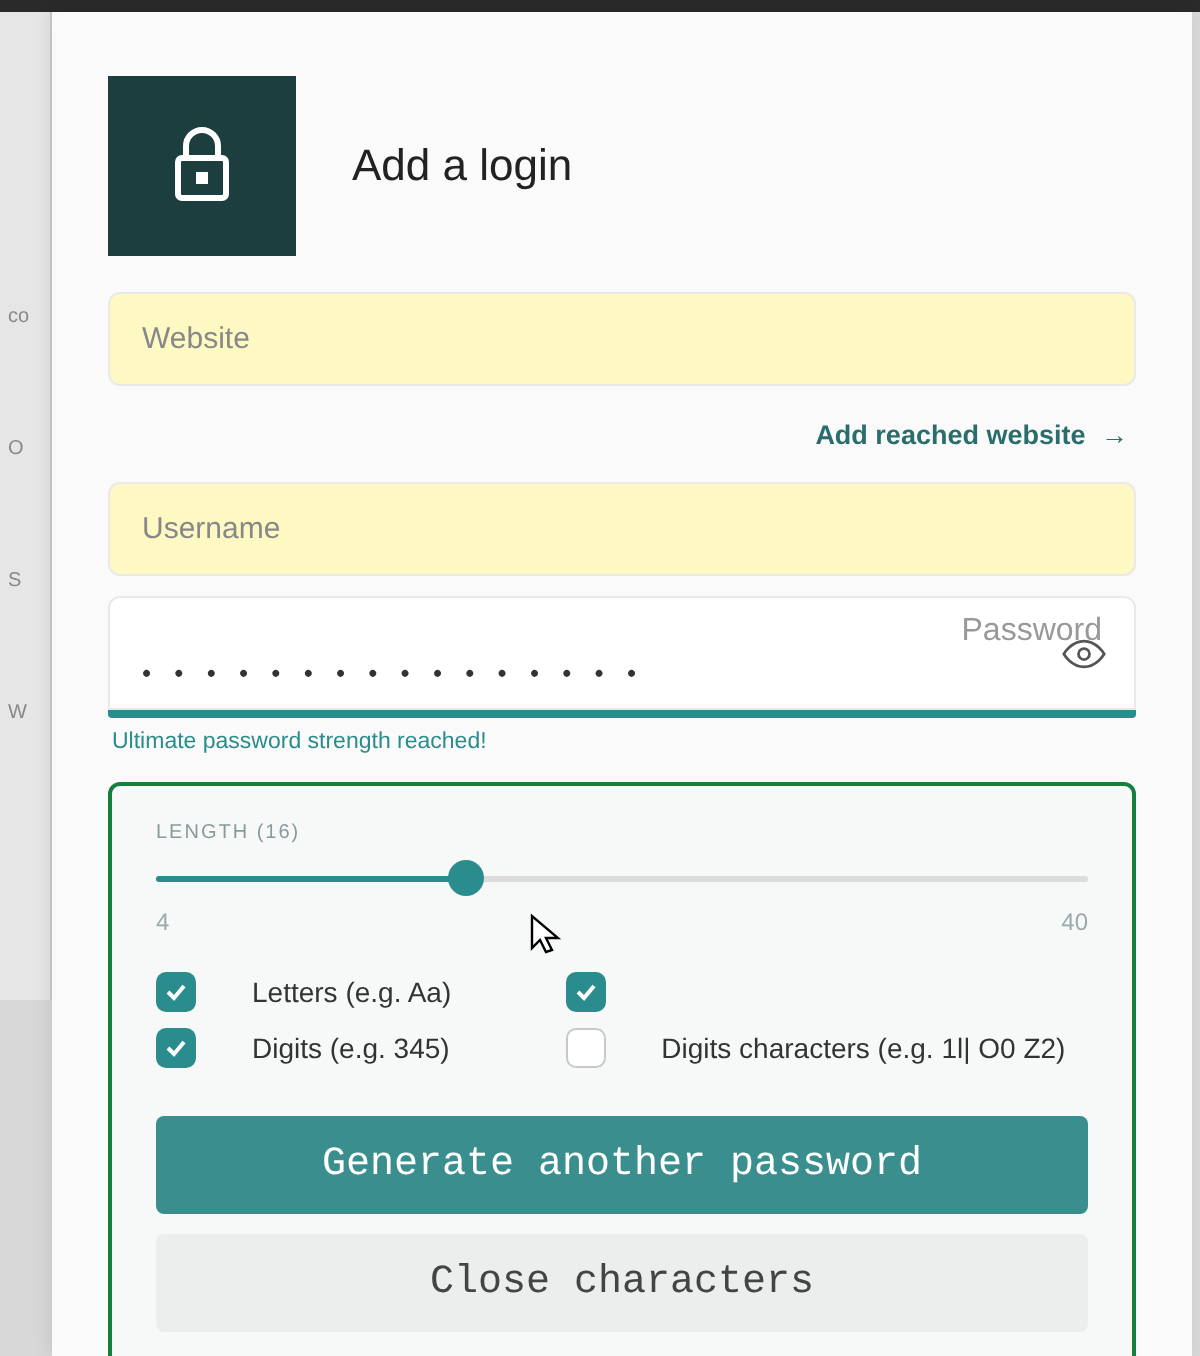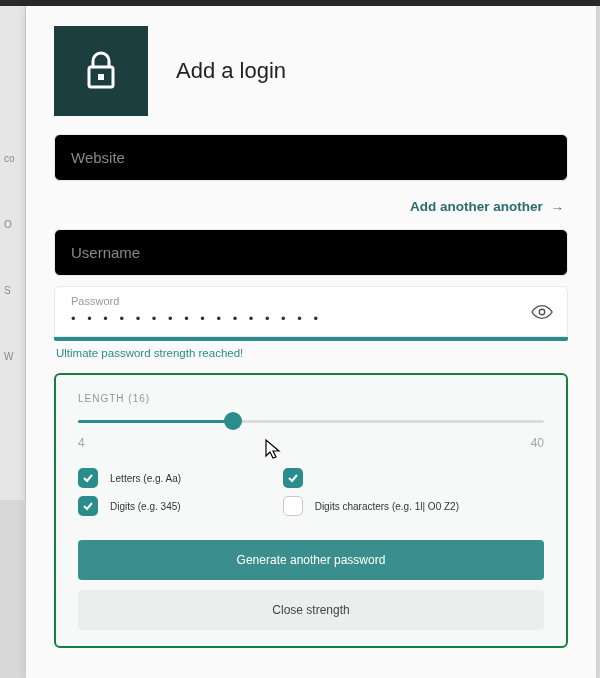--- a/index.html
+++ b/index.html
@@ -35,39 +35,39 @@
     top: 6px;
     bottom: 0;
     background: #fafafa;
     box-shadow: -2px 0 8px rgba(0,0,0,.08);
     padding: 0 28px 20px 28px;
   }
   .header-row {
     display: flex;
     align-items: center;
     gap: 28px;
-    padding-top: 20px;
+    padding-top: 32px;
     padding-bottom: 18px;
   }
   .lock-tile {
     width: 94px;
     height: 90px;
     background: #1d3e3e;
     display: flex;
     align-items: center;
     justify-content: center;
   }
   .lock-tile svg { width: 40px; height: 44px; }
   .title {
     font-size: 22px;
     font-weight: 500;
     color: #222;
   }
   .field {
-    background: #000000;
+    background: #fef9c3;
     border: 1px solid #e9e9e9;
     border-radius: 6px;
     padding: 14px 16px;
     margin-bottom: 10px;
   }
   .field-label {
     font-size: 15px;
     color: #888;
   }
   .another-row {
@@ -82,23 +82,24 @@
   }
   .another-link .arrow { margin-left: 4px; }
   .pw-field {
     background: #fff;
     border: 1px solid #e9e9e9;
     border-radius: 6px 6px 0 0;
     padding: 8px 16px 10px 16px;
     position: relative;
   }
   .pw-label {
-    font-size: 11px;
+    font-size: 16px;
     color: #999;
     margin-bottom: 4px;
+    text-align: right;
   }
   .pw-dots {
     font-size: 13px;
     letter-spacing: 4px;
     color: #333;
   }
   .eye {
     position: absolute;
     right: 14px;
     top: 50%;
@@ -171,45 +172,46 @@
   }
   .opts {
     display: grid;
     grid-template-columns: 1fr 1.4fr;
     gap: 8px 18px;
     margin: 18px 0 18px 0;
   }
   .opt {
     display: flex;
     align-items: center;
-    gap: 12px;
-    font-size: 10px;
+    gap: 28px;
+    font-size: 14px;
     color: #333;
   }
   .cb {
     width: 20px;
     height: 20px;
     border-radius: 5px;
     display: flex;
     align-items: center;
     justify-content: center;
     cursor: pointer;
     flex-shrink: 0;
   }
   .cb.checked { background: #2a8c8c; }
   .cb.unchecked { background: #fff; border: 1.5px solid #c8c8c8; }
   .cb svg { width: 12px; height: 12px; }
   .btn {
     width: 100%;
     padding: 13px 0;
     border: none;
     border-radius: 4px;
-    font-size: 12px;
+    font-size: 20px;
     cursor: pointer;
     margin-top: 6px;
+    font-family: Liberation Mono, monospace;
   }
   .btn-primary { background: #3a8e8e; color: #fff; }
   .btn-secondary { background: #eceeee; color: #444; margin-top: 10px; }
 </style>
 </head>
 <body>
 
 <div class="topbar"></div>
 
 <div class="left-edge">
@@ -231,21 +233,21 @@
     </div>
     <div class="title">Add a login</div>
   </div>
 
   <div class="field">
     <div class="field-label">Website</div>
   </div>
 
   <div class="another-row">
     <span class="another-link">
-      <span>Add another another</span>
+      <span>Add reached website</span>
       <span class="arrow">→</span>
     </span>
   </div>
 
   <div class="field">
     <div class="field-label">Username</div>
   </div>
 
   <div class="pw-field">
     <div class="pw-label">Password</div>
@@ -300,16 +302,16 @@
         </div>
         <span>Digits (e.g. 345)</span>
       </div>
       <div class="opt">
         <div class="cb unchecked"></div>
         <span>Digits characters (e.g. 1l| O0 Z2)</span>
       </div>
     </div>
 
     <button class="btn btn-primary">Generate another password</button>
-    <button class="btn btn-secondary">Close strength</button>
+    <button class="btn btn-secondary">Close characters</button>
   </div>
 
 </div>
 
 </body></html>

